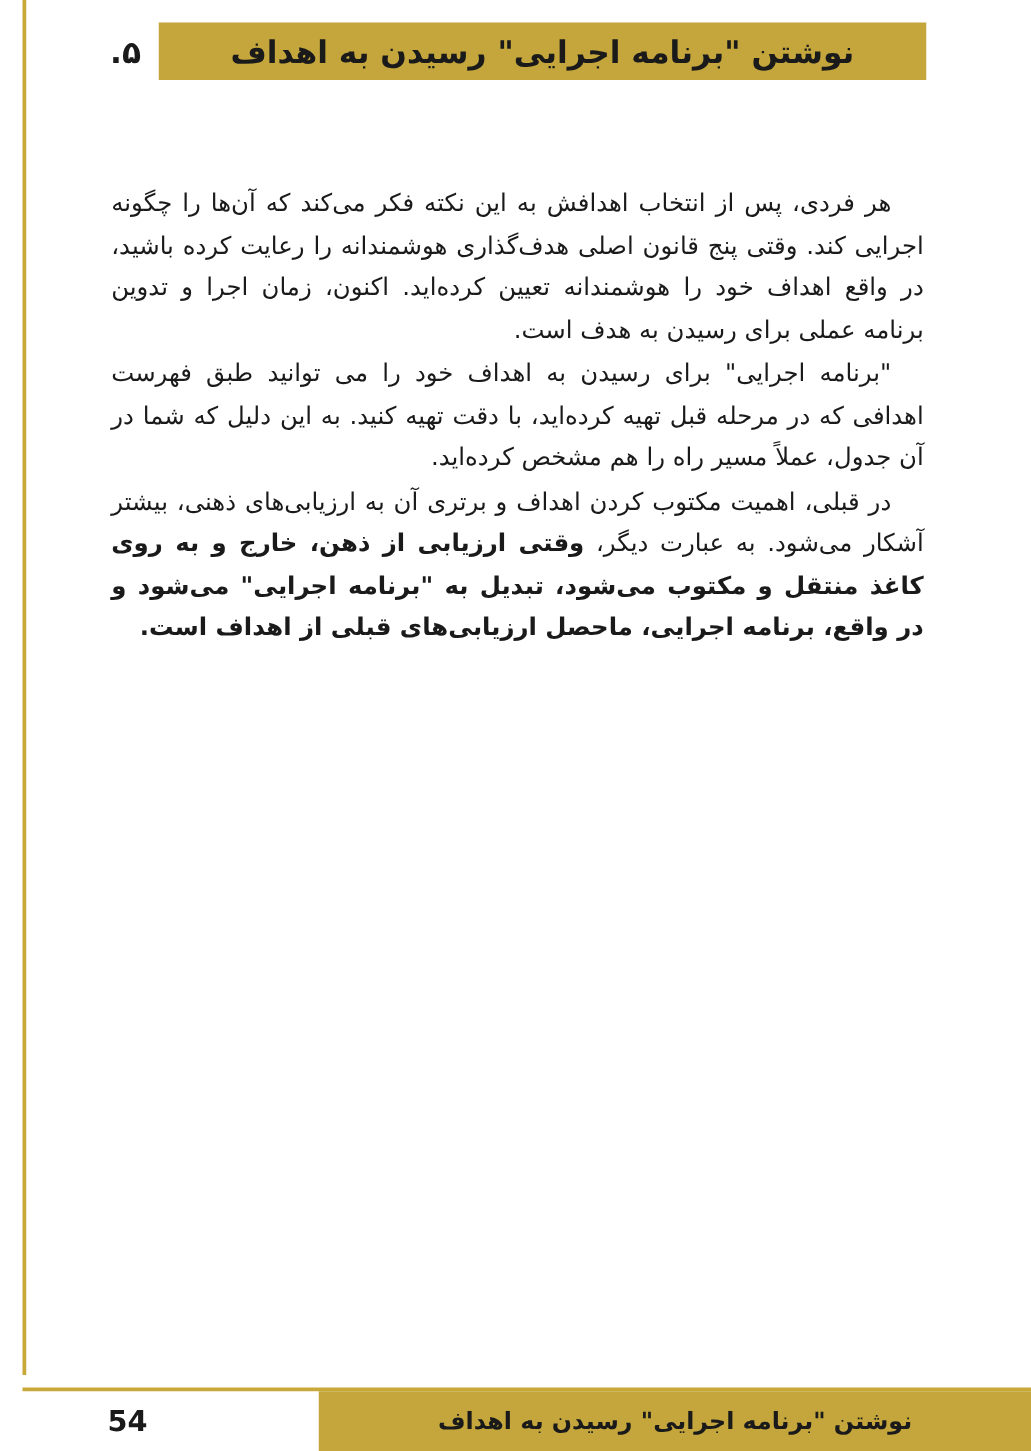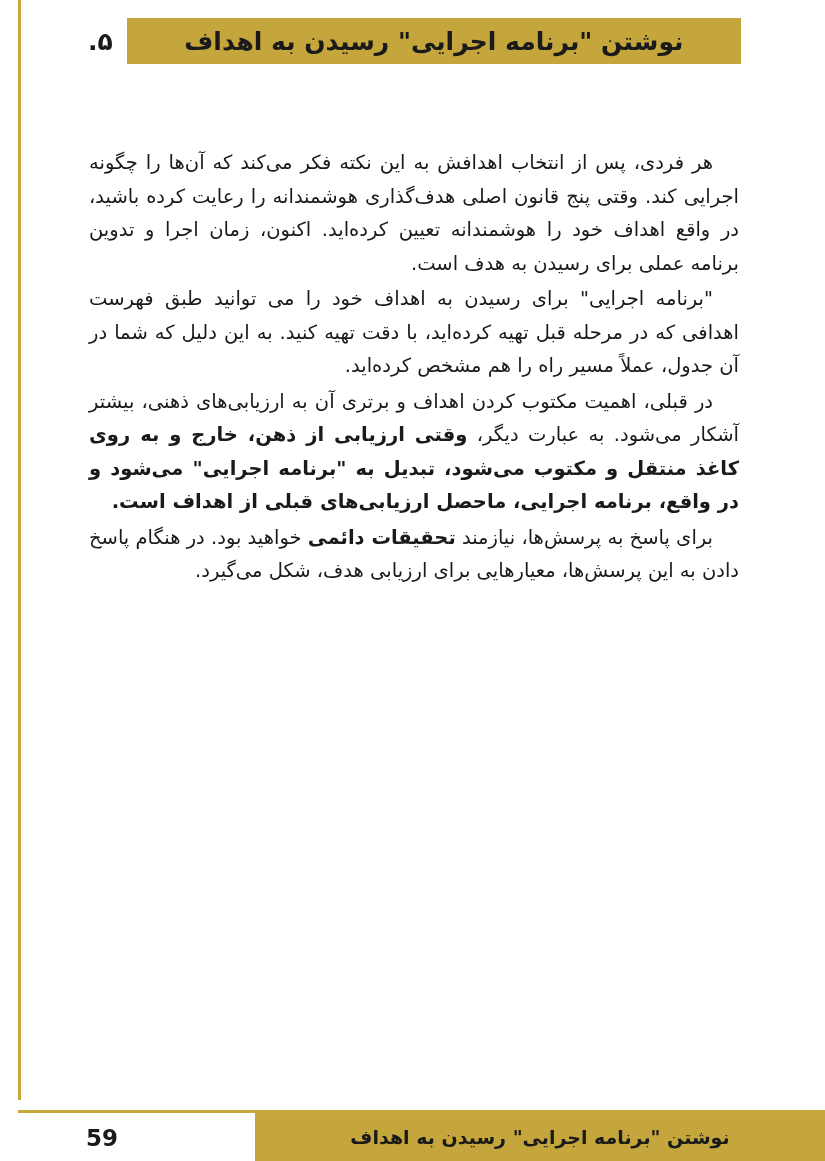--- a/index.html
+++ b/index.html
@@ -139,24 +139,23 @@
     <div class="header-band">
       <span class="header-title">نوشتن "برنامه اجرایی" رسیدن به اهداف</span>
     </div>
     <span class="header-number">۵.</span>
   </div>
 
   <div class="content" id="body-text">
       <div class="para"><span>هر فردی، پس از انتخاب اهدافش به این نکته فکر می‌کند که آن‌ها را چگونه اجرایی کند. وقتی پنج قانون اصلی هدف‌گذاری هوشمندانه را رعایت کرده باشید، در واقع اهداف خود را هوشمندانه تعیین کرده‌اید. اکنون، زمان اجرا و تدوین برنامه عملی برای رسیدن به هدف است.</span></div>
       <div class="para"><span>"برنامه اجرایی" برای رسیدن به اهداف خود را می توانید طبق فهرست اهدافی که در مرحله قبل تهیه کرده‌اید، با دقت تهیه کنید. به این دلیل که شما در آن جدول، عملاً مسیر راه را هم مشخص کرده‌اید.</span></div>
       <div class="para"><span>در قبلی، اهمیت مکتوب کردن اهداف و برتری آن به ارزیابی‌های ذهنی، بیشتر آشکار می‌شود. به عبارت دیگر، </span><b>وقتی ارزیابی از ذهن، خارج و به روی کاغذ منتقل و مکتوب می‌شود، تبدیل به "برنامه اجرایی" می‌شود و در واقع، برنامه اجرایی، ماحصل ارزیابی‌های قبلی از اهداف است.</b></div>
-      <div class="para"><span>برای پاسخ به پرسش‌ها، نیازمند </span><b>تحقیقات دائمی</b><span> خواهید بود. در هنگام پاسخ دادن به این پرسش‌ها، معیارهایی برای ارزیابی هدف، شکل می‌گیرد.</span></div>
     </div>
 
   <div class="footer">
     <div class="footer-rule"></div>
     <div class="footer-band">
       <span class="footer-title">نوشتن "برنامه اجرایی" رسیدن به اهداف</span>
     </div>
-    <span class="footer-page">59</span>
+    <span class="footer-page">54</span>
   </div>
 
 </div>
 
 </body></html>

